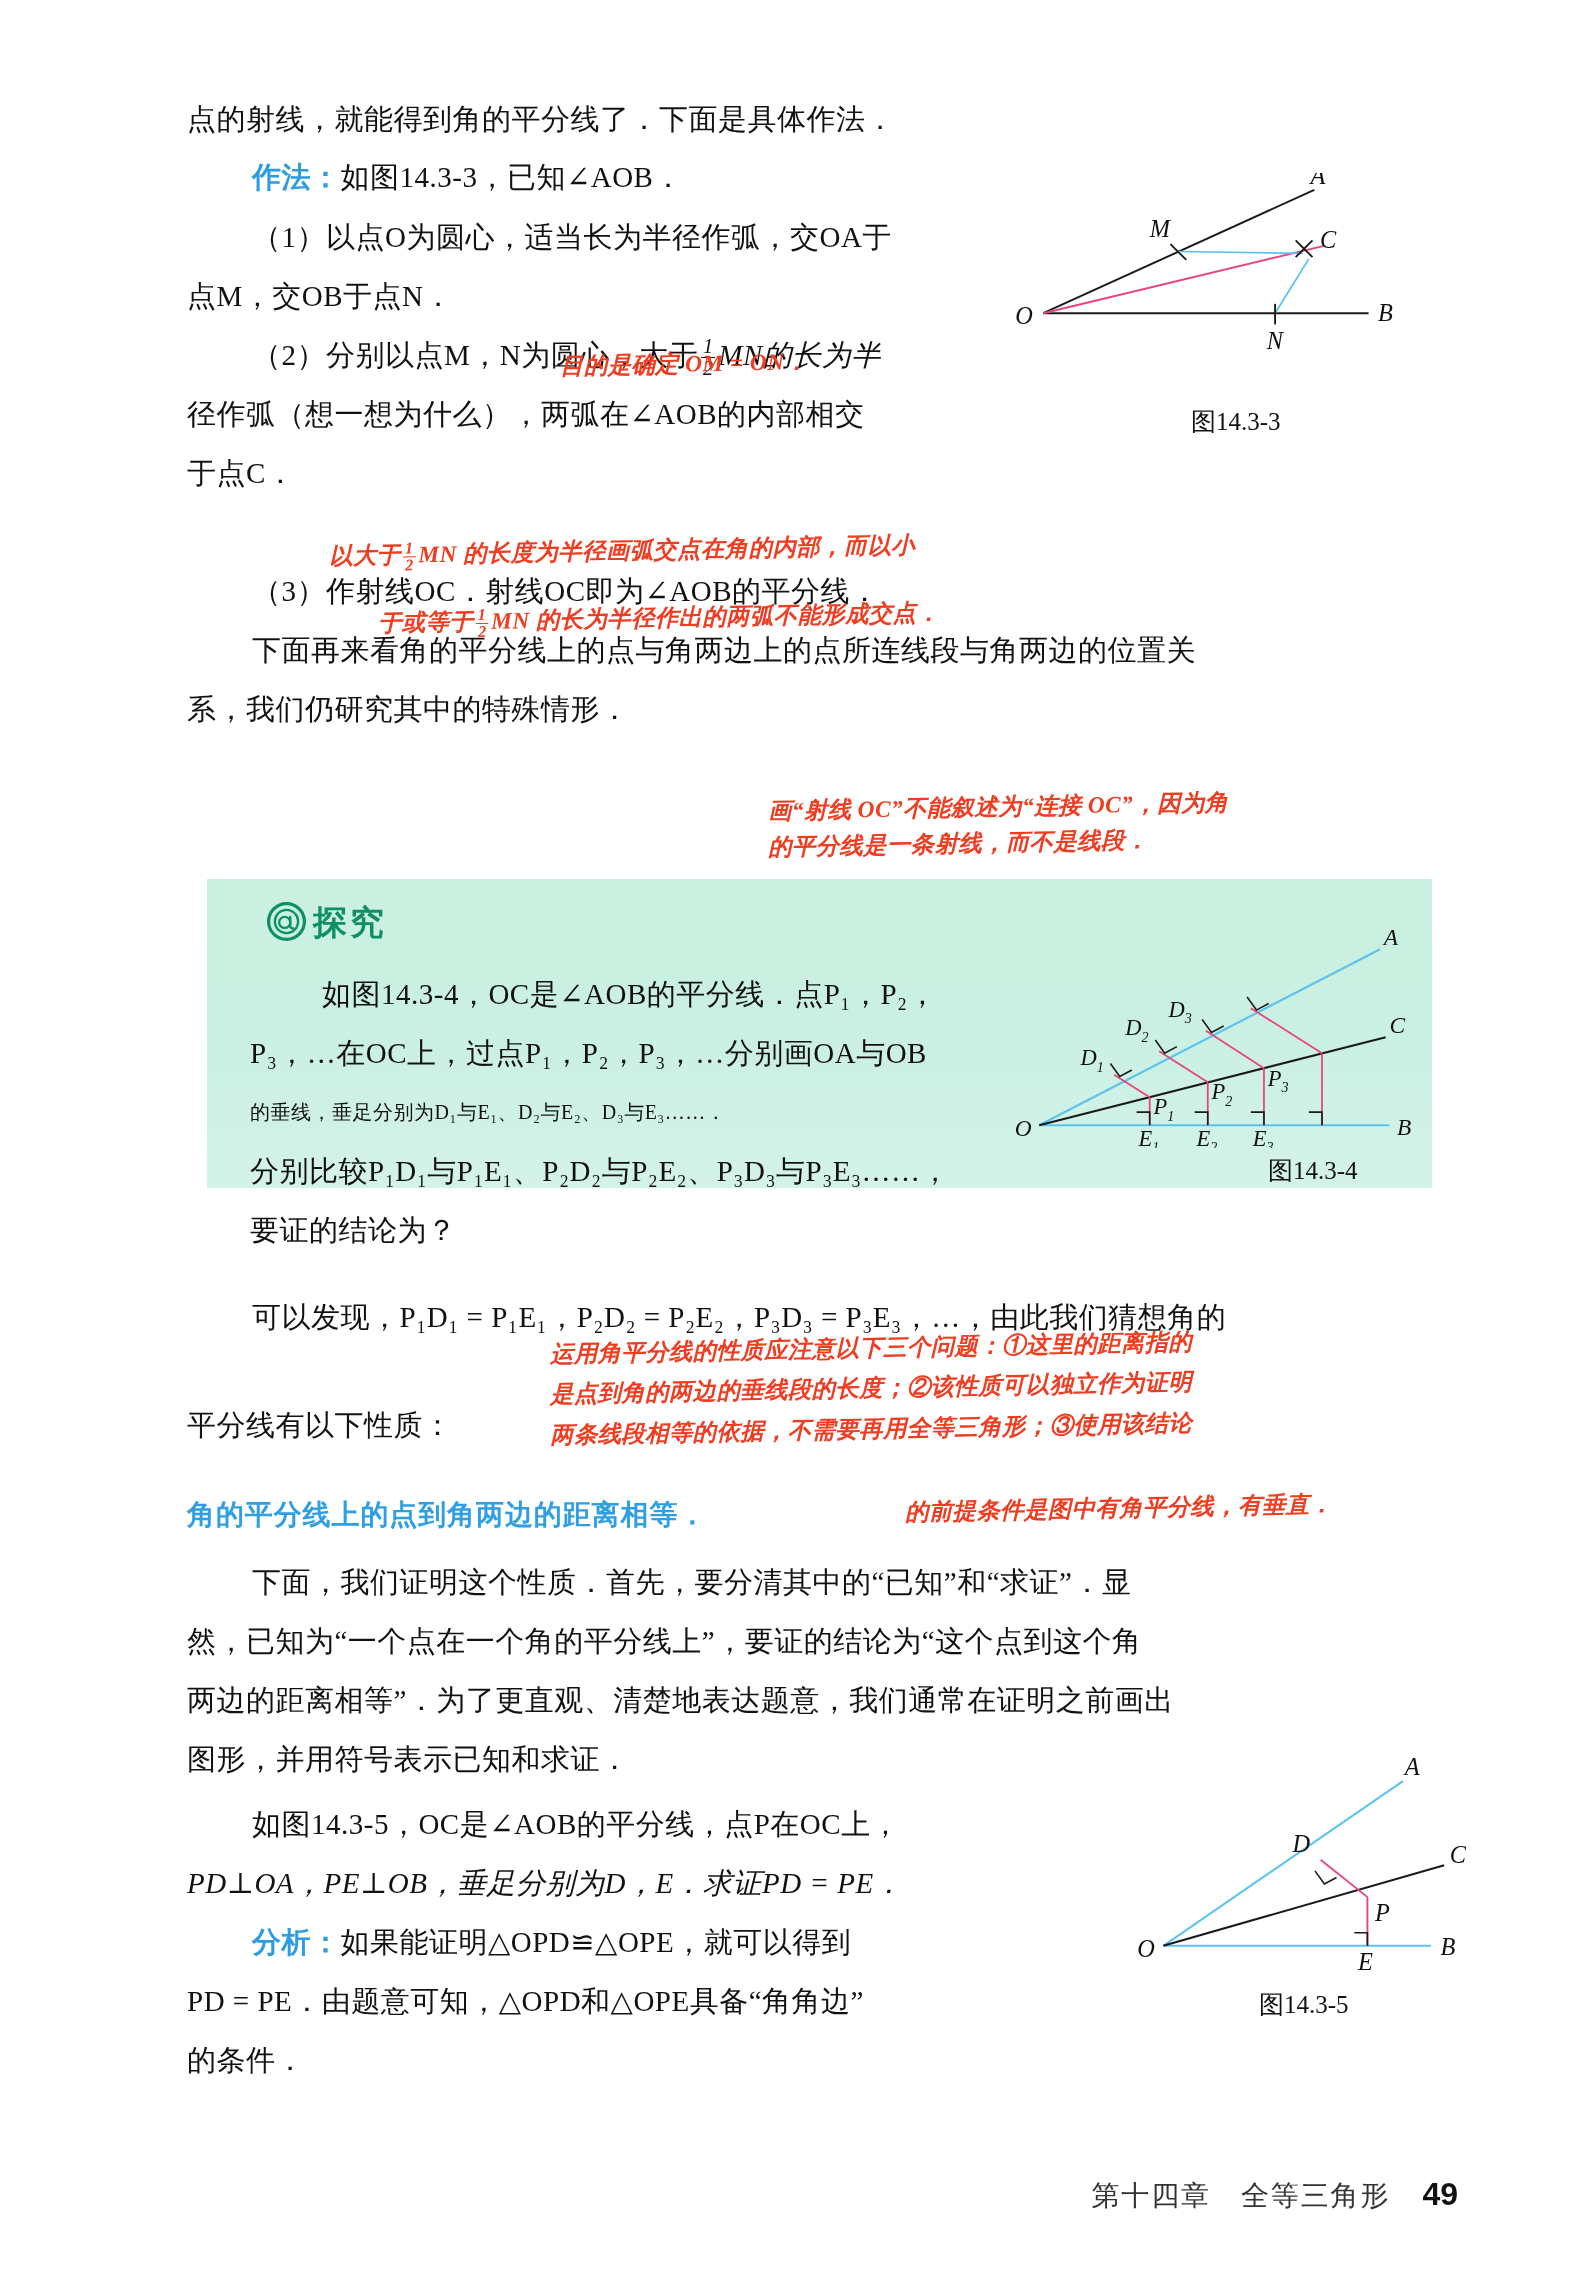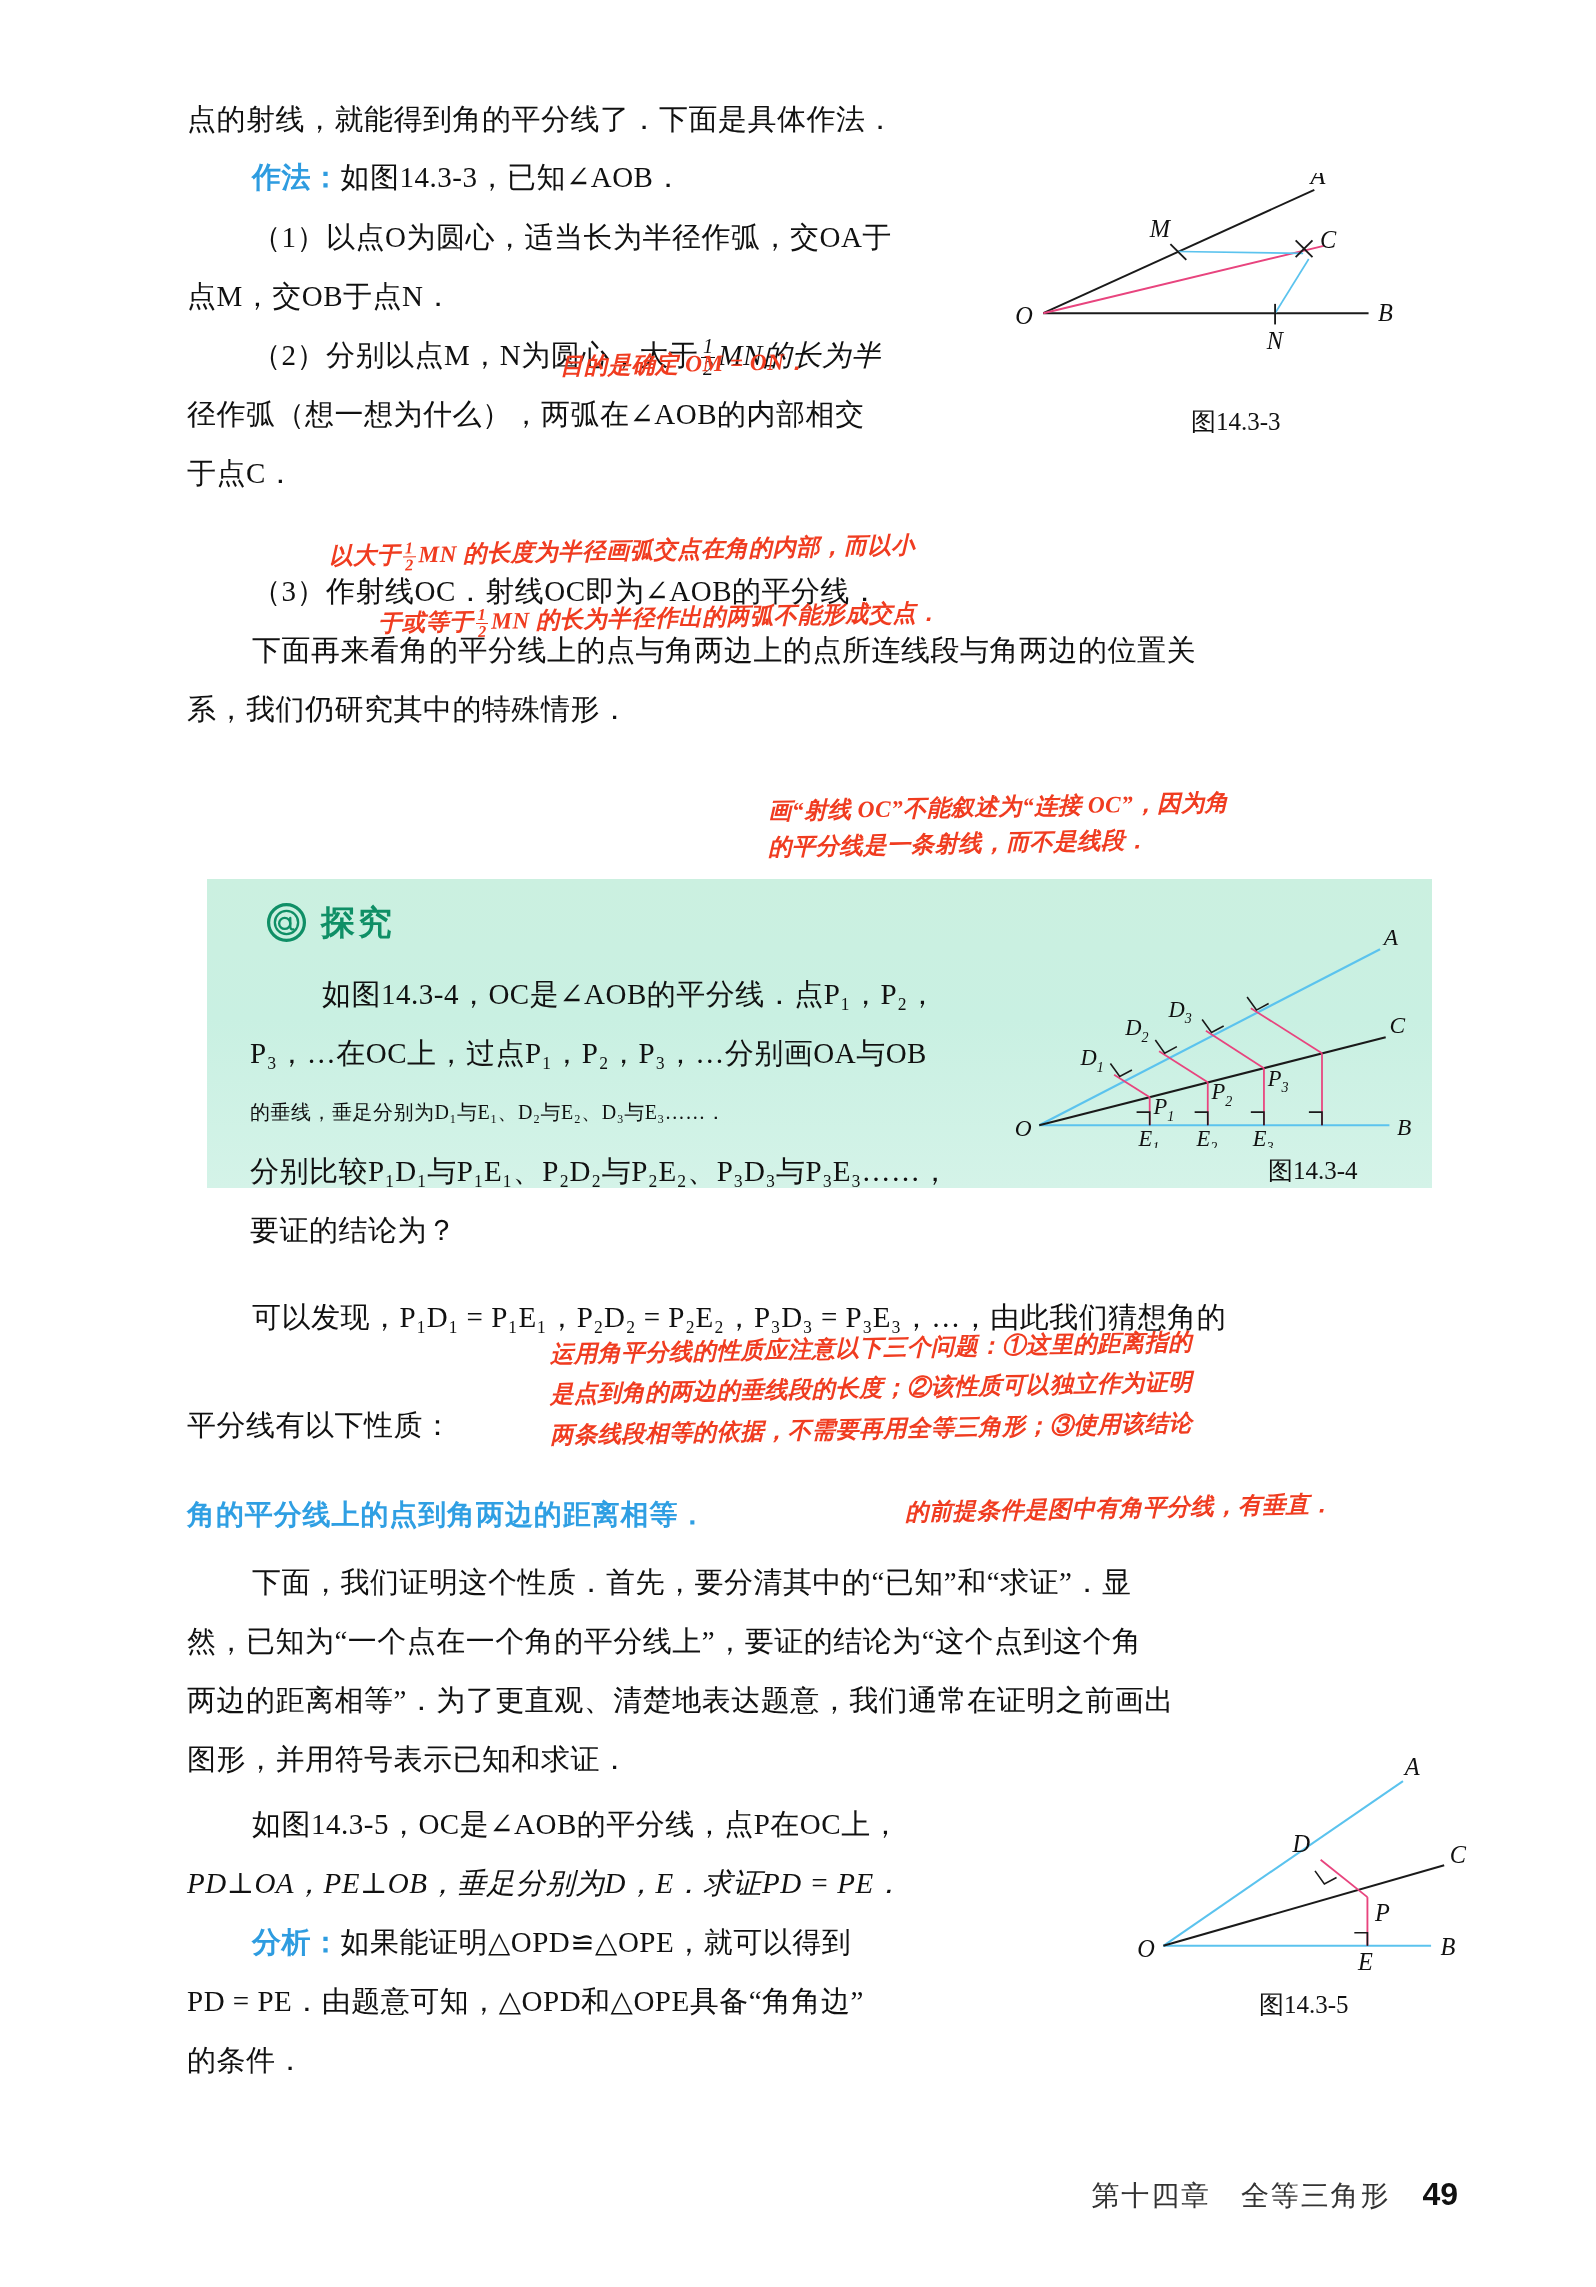--- a/index.html
+++ b/index.html
@@ -61,21 +61,21 @@
   .hand .frac{font-style:italic;}
 
   
   .inquiry{
     position:absolute;
     left:187px;top:879px;width:1225px;height:309px;
     background:linear-gradient(180deg,#cbf0e0 0%,#c9f0e2 45%,#d4f3e8 100%);
   }
   .inquiry-head{
     position:absolute;left:58px;top:20.6px;
-    display:flex;align-items:center;gap:13px;
+    display:flex;gap:5px;
   }
   .inq-icon{width:43px;height:43px;display:block;}
   .inq-title{
     font-family:"Liberation Sans","DejaVu Sans",sans-serif;
     font-weight:bold;font-size:34px;color:#0f8f66;letter-spacing:2.8px;
   }
 
   
   .fig{position:absolute;}
   .figcap{

